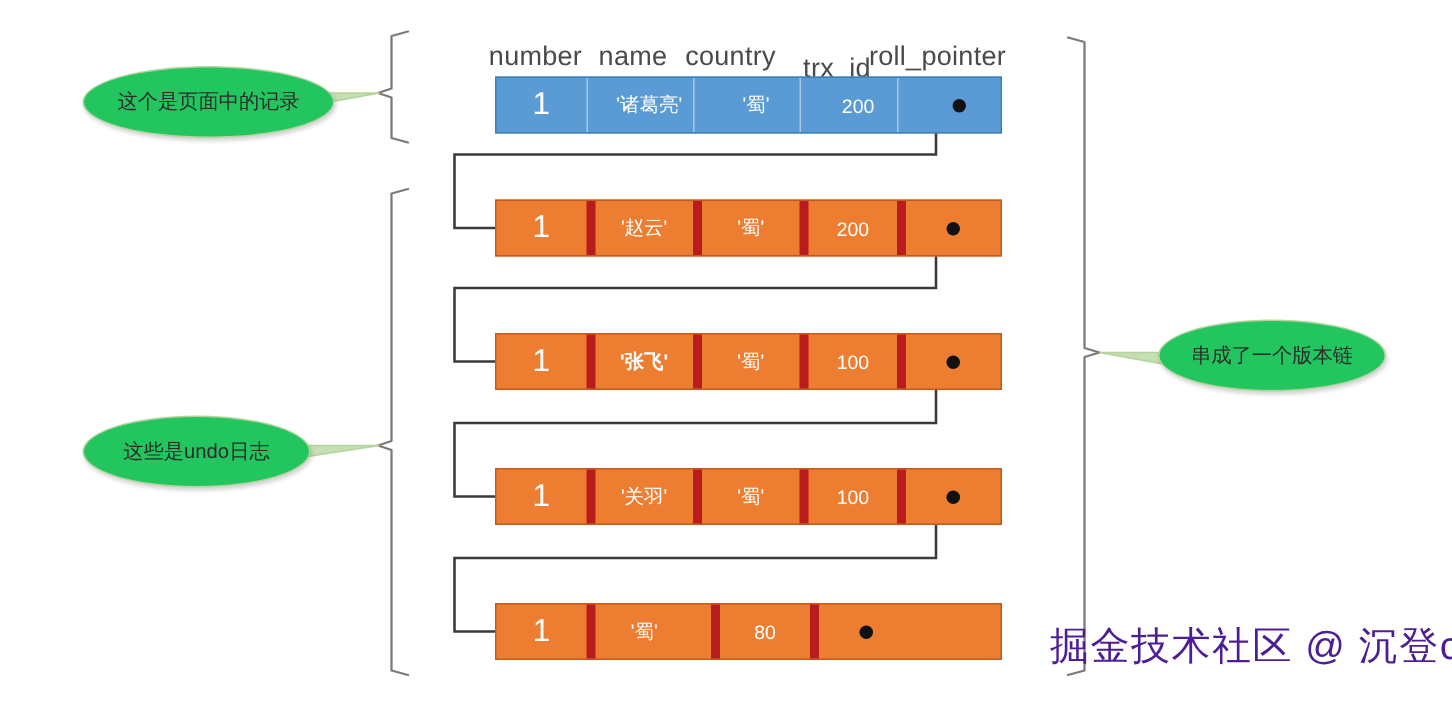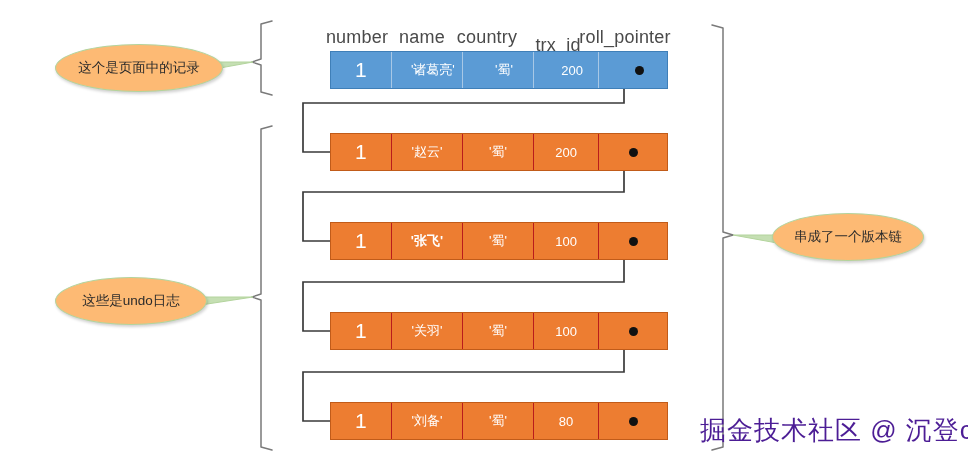--- a/index.html
+++ b/index.html
@@ -54,36 +54,36 @@
     position: relative;
     box-sizing: border-box;
     display: flex;
     align-items: center;
     justify-content: center;
     color: #ffffff;
     font-size: 13px;
     white-space: nowrap;
   }
   .row.blue .cell + .cell { border-left: 1px solid #a8c8e6; padding-left: 12px; }
-  .row.orange .cell + .cell { border-left: 1px solid #b91c1c; }
+  .row.orange .cell + .cell { border-left: 6px solid #b91c1c; }
   .cell.num {
     font-size: 21px;
     font-weight: 300;
   }
   .cell.ptr .dot {
     width: 9px;
     height: 9px;
     border-radius: 50%;
     background: #111111;
   }
 
   
   .bubble {
     position: absolute;
-    background: #fdba74;
+    background: #22c55e;
     border: 1px solid #b3d49d;
     border-radius: 50%;
     display: flex;
     align-items: center;
     justify-content: center;
     color: #2b2b2b;
     font-size: 13.5px;
     white-space: nowrap;
     box-shadow: 1px 2px 3px rgba(0,0,0,0.18);
   }
@@ -196,23 +196,22 @@
     <div class="cell" style="width:72px;">'关羽'</div>
     <div class="cell" style="width:71px;">'蜀'</div>
     <div class="cell" style="width:66px;">100</div>
     <div class="cell ptr" style="width:69px;">
       <span class="dot"></span>
     </div>
   </div>
 
   <div class="row orange" style="left:330px; top:402px; width:338px;">
     <div class="cell num" style="width:60px;">1</div>
-    <div class="cell" style="width:72px;">'刘备'</div>
-    <div class="cell" style="width:71px;">'蜀'</div>
-    <div class="cell" style="width:66px;">80</div>
+    <div class="cell" style="width:71px;">'蜀'</div>
+    <div class="cell" style="width:66px;margin-left:12px;">80</div>
     <div class="cell ptr" style="width:69px;">
       <span class="dot"></span>
     </div>
   </div>
 
   <div class="bubble" style="left:55px; top:44px; width:166px; height:46px;">这个是页面中的记录</div>
 
   <div class="bubble" style="left:55px; top:277px; width:150px; height:46px;">这些是undo日志</div>
 
   <div class="bubble" style="left:772px; top:213px; width:150px; height:46px;">串成了一个版本链</div>

